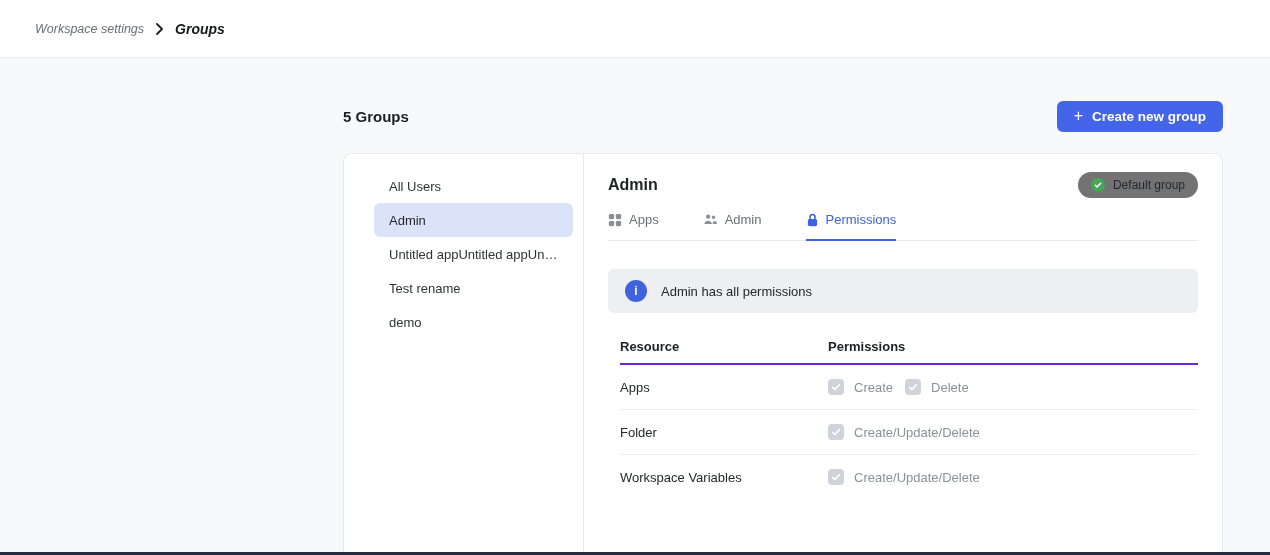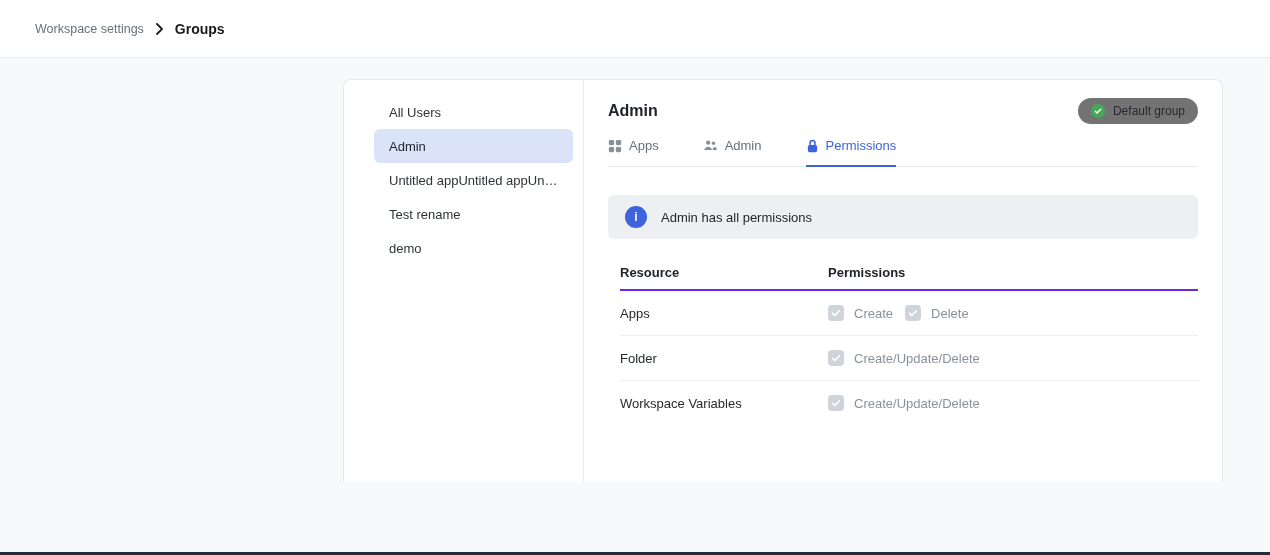--- a/index.html
+++ b/index.html
@@ -12,20 +12,21 @@
   }
 
   
   .topbar {
     height: 58px;
     background: #ffffff;
     border-bottom: 1px solid #e9ebef;
     display: flex;
     align-items: center;
     padding-left: 35px;
+    font-style: italic;
   }
   .breadcrumb { display: flex; align-items: center; gap: 11px; }
   .bc-parent { font-size: 12.5px; color: #687076; cursor: pointer; }
   .bc-chevron { display: flex; align-items: center; }
   .bc-current { font-size: 14px; font-weight: 700; color: #17191c; }
 
   
   .content { width: 880px; margin-left: 343px; }
   .toolbar {
     margin-top: 43px;
@@ -208,20 +209,27 @@
         <svg width="9" height="12" viewBox="0 0 8 12">
             <path d="M1.5 1l5 5-5 5" stroke="#1c1f24" stroke-width="1.8" fill="none" stroke-linecap="round" stroke-linejoin="round"></path>
           </svg>
       </span>
       <span class="bc-current">Groups</span>
     </nav>
   </header>
 
   <main class="content">
 
+    <div class="toolbar">
+      <div class="count">5 Groups</div>
+      <button class="btn-primary">
+        <span class="plus">+</span>
+        <span>Create new group</span>
+      </button>
+    </div>
 
     <section class="card">
 
       <aside class="group-list">
         <div class="g-item">
           <span class="g-label">All Users</span>
         </div>
         <div class="g-item selected">
           <span class="g-label">Admin</span>
         </div>

